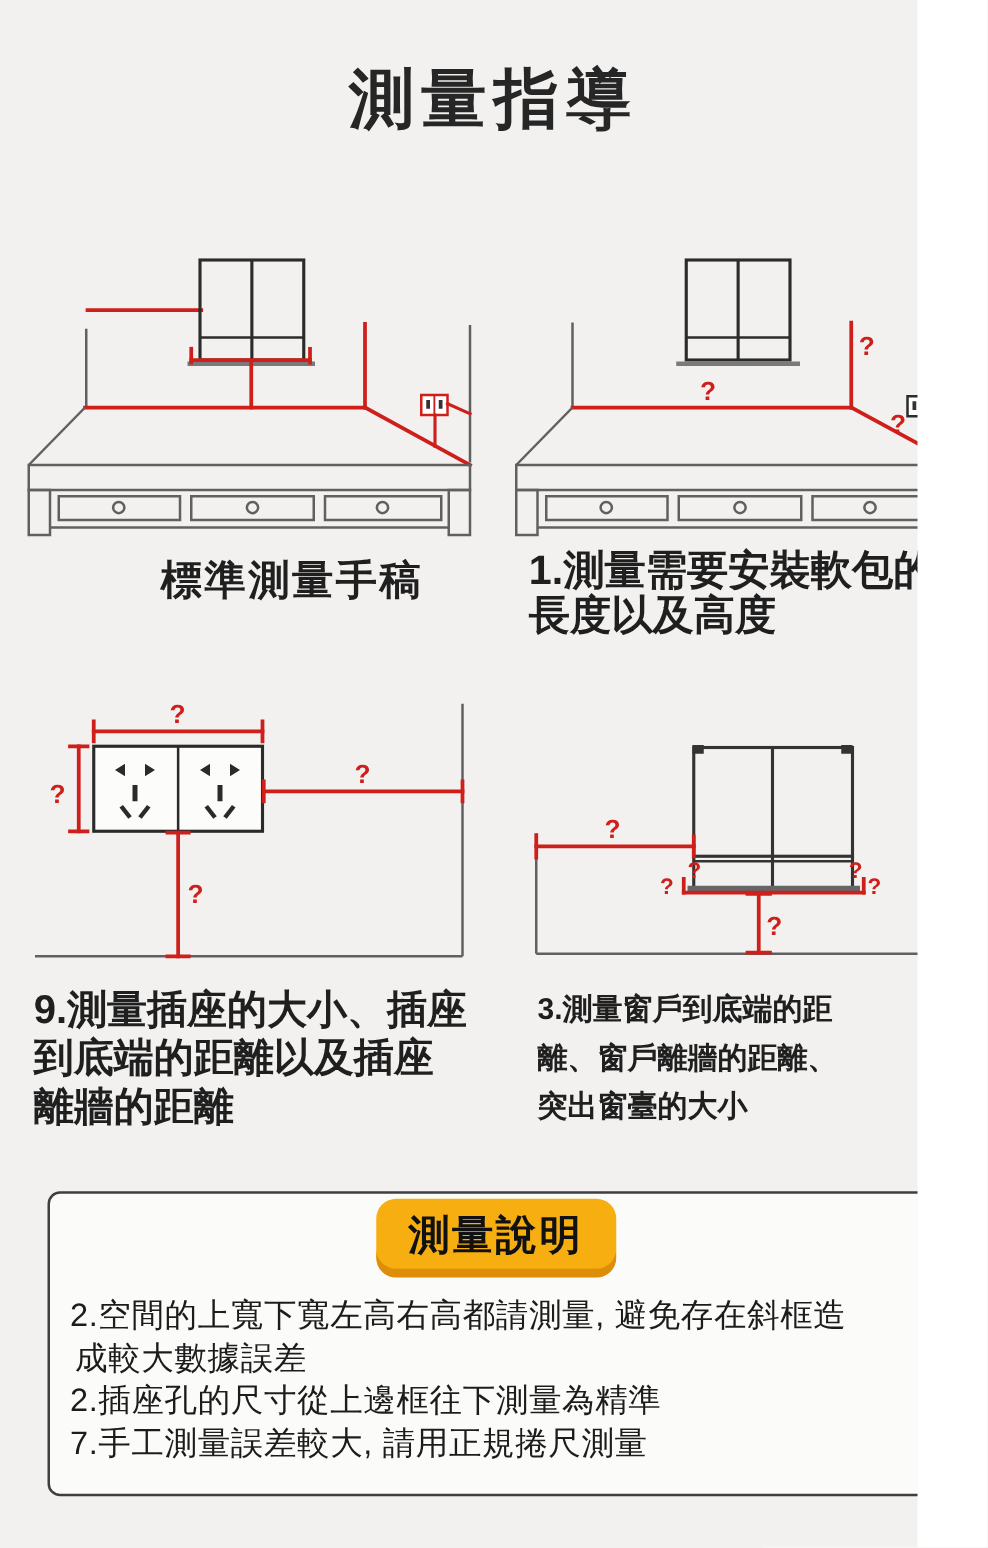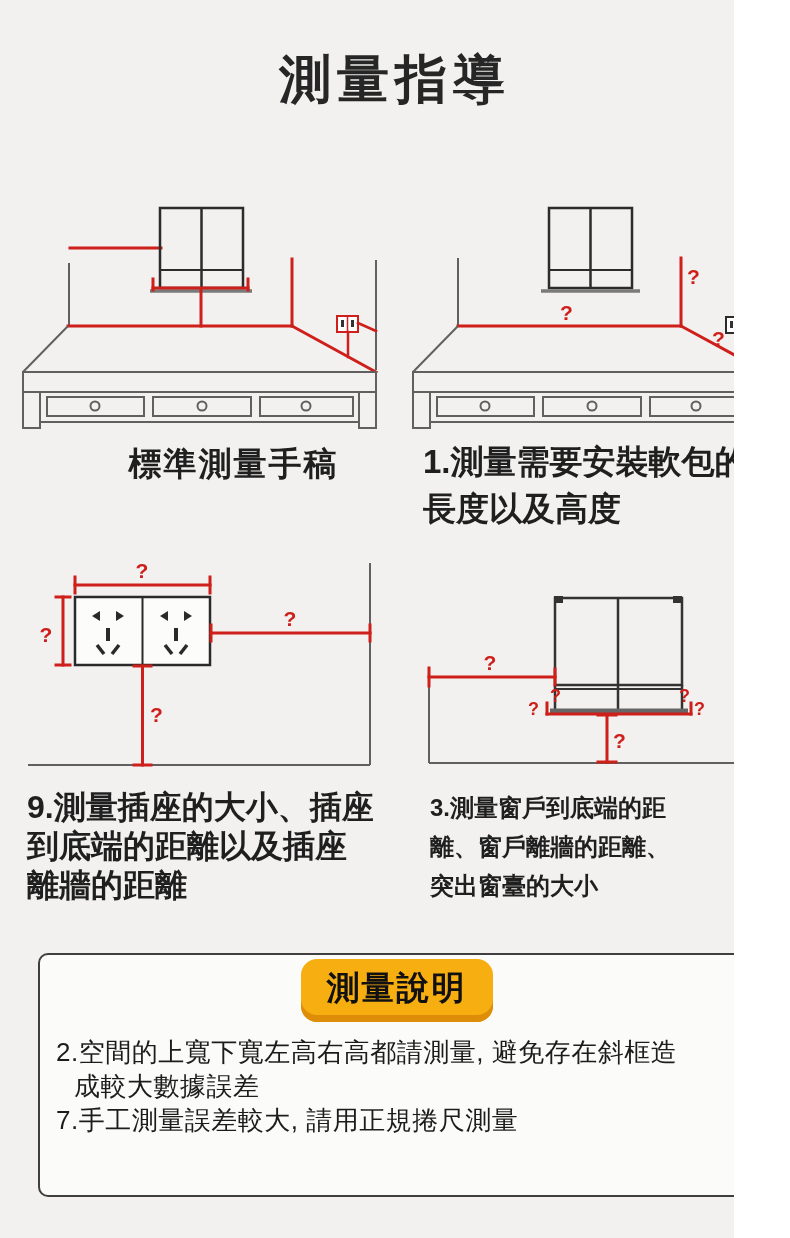--- a/index.html
+++ b/index.html
@@ -17,32 +17,32 @@
   .red-thin{stroke:#ce1f1b;stroke-width:2.5;fill:none;stroke-linecap:square;}
   .gray{stroke:#606060;stroke-width:2;fill:none;}
   .gray3{stroke:#7a7a7a;stroke-width:3.5;fill:none;}
   .dark{stroke:#2b2b2b;stroke-width:2.5;fill:none;}
   .dark2{stroke:#2b2b2b;stroke-width:2;fill:none;}
   .qm{font-family:"Liberation Sans",sans-serif;font-weight:700;font-size:21px;fill:#ce1f1b;}
   .qm-s{font-family:"Liberation Sans",sans-serif;font-weight:700;font-size:18px;fill:#ce1f1b;}
 
   .caption{position:absolute;color:#1f1f1f;font-weight:700;white-space:pre-line;}
   .caption-center{left:0;top:442px;width:395px;text-align:center;font-size:33px;letter-spacing:2px;padding-left:36px;}
-  .caption-1{left:423px;top:438px;width:360px;font-size:33px;line-height:47px;}
+  .caption-1{left:423px;top:438px;width:360px;font-size:33px;line-height:36px;}
   .caption-2{left:27px;top:788px;width:395px;font-size:32px;line-height:39px;}
   .caption-3{left:430px;top:788px;width:355px;font-size:24px;line-height:39px;}
 
   .notes-box{position:absolute;left:38px;top:953px;width:713px;height:240px;
     background:#fbfbf9;border:2px solid #3f3f3f;border-radius:10px;text-decoration:underline;}
   .notes-badge{position:absolute;top:4px;left:50%;transform:translateX(-50%);
     background:#f6ae10;box-shadow:inset 0 -7px 0 #dd8d08;border-radius:16px;
     padding:7px 26px 11px 26px;font-size:33px;font-weight:700;color:#111;letter-spacing:2px;}
   .notes-lines{position:absolute;top:80px;left:16px;right:10px;}
   .note-line{font-size:26px;color:#1c1c1c;line-height:34px;letter-spacing:0.5px;}
-  .note-line.indent{margin-left:18px;}
+  .note-line.indent{margin-left:4px;}
 </style>
 </head>
 <body>
 
 <div id="canvas">
 
   <div class="page-title">測量指導</div>
 
   <div class="fig" style="left:0;top:170px;">
     <svg width="395" height="280" viewBox="0 0 395 280">
@@ -248,17 +248,18 @@
 離牆的距離</div>
   <div class="caption caption-3">3.測量窗戶到底端的距
 離、窗戶離牆的距離、
 突出窗臺的大小</div>
 
   <div class="notes-box">
     <div class="notes-badge">測量說明</div>
     <div class="notes-lines">
       <div class="note-line">2.空間的上寬下寬左高右高都請測量, 避免存在斜框造</div>
       <div class="note-line indent">成較大數據誤差</div>
+      <div class="note-line">2.插座孔的尺寸從上邊框往下測量為精準</div>
       <div class="note-line">7.手工測量誤差較大, 請用正規捲尺測量</div>
     </div>
   </div>
 
 </div>
 
 </body></html>

